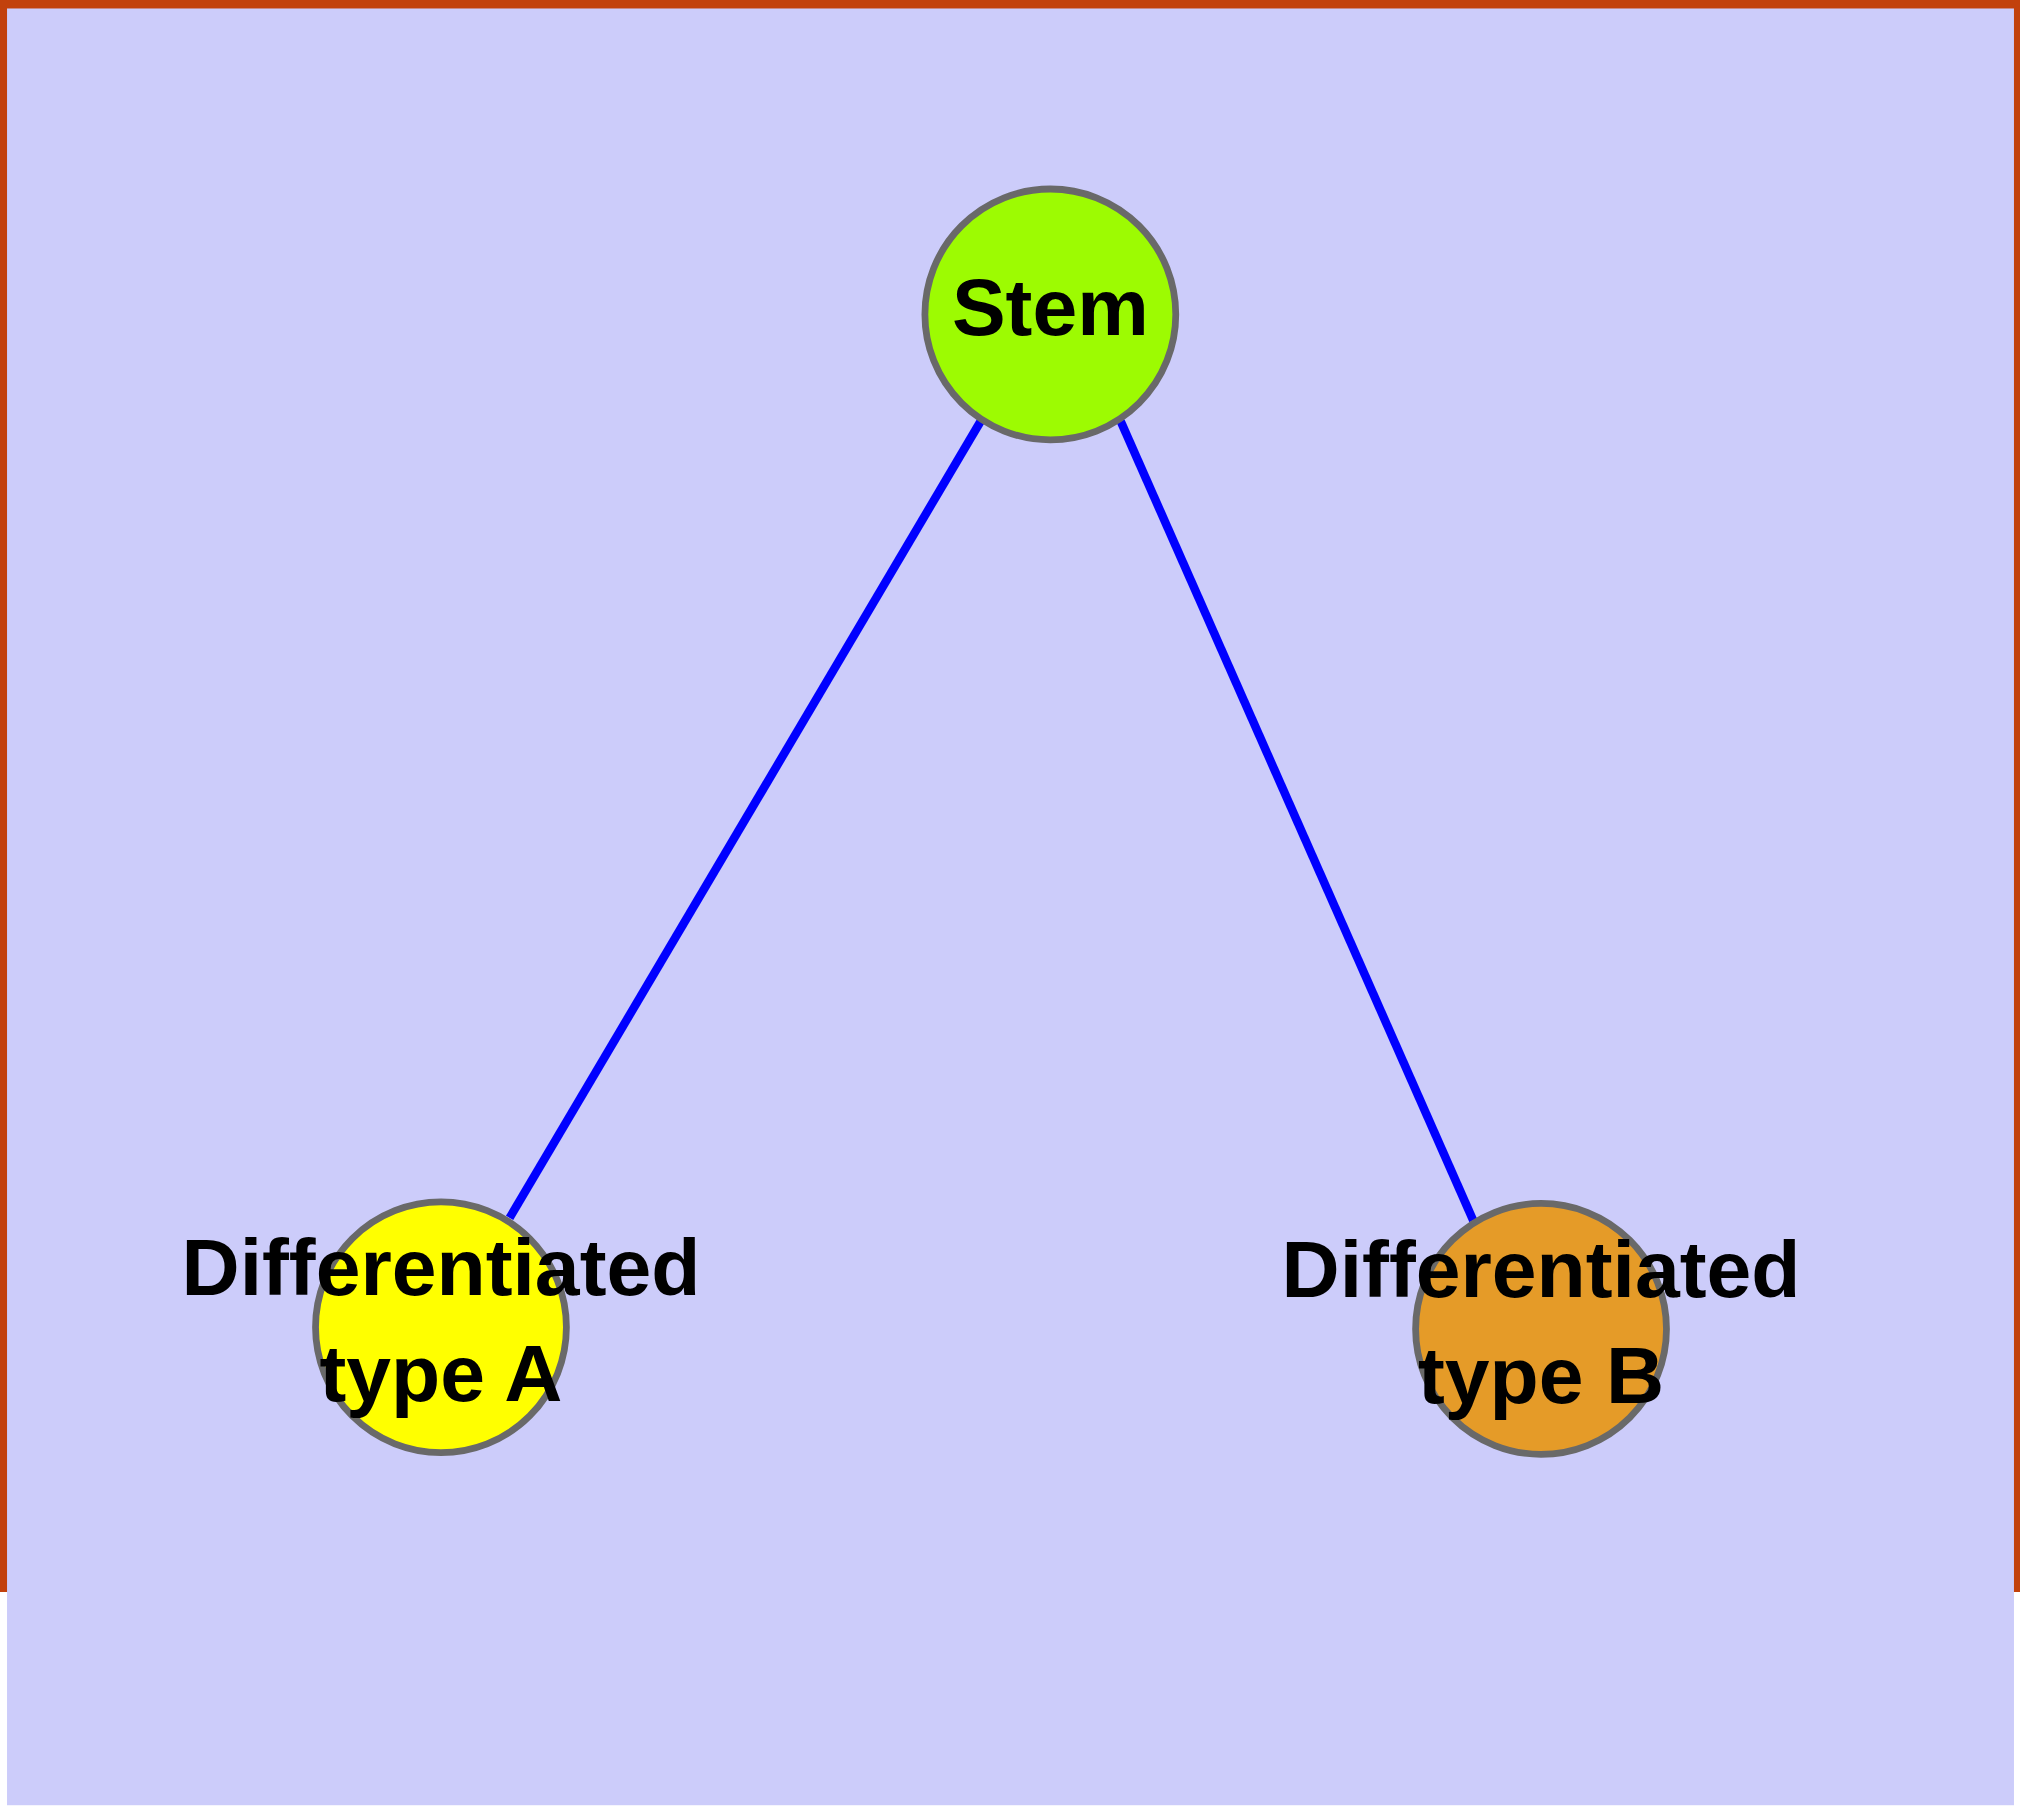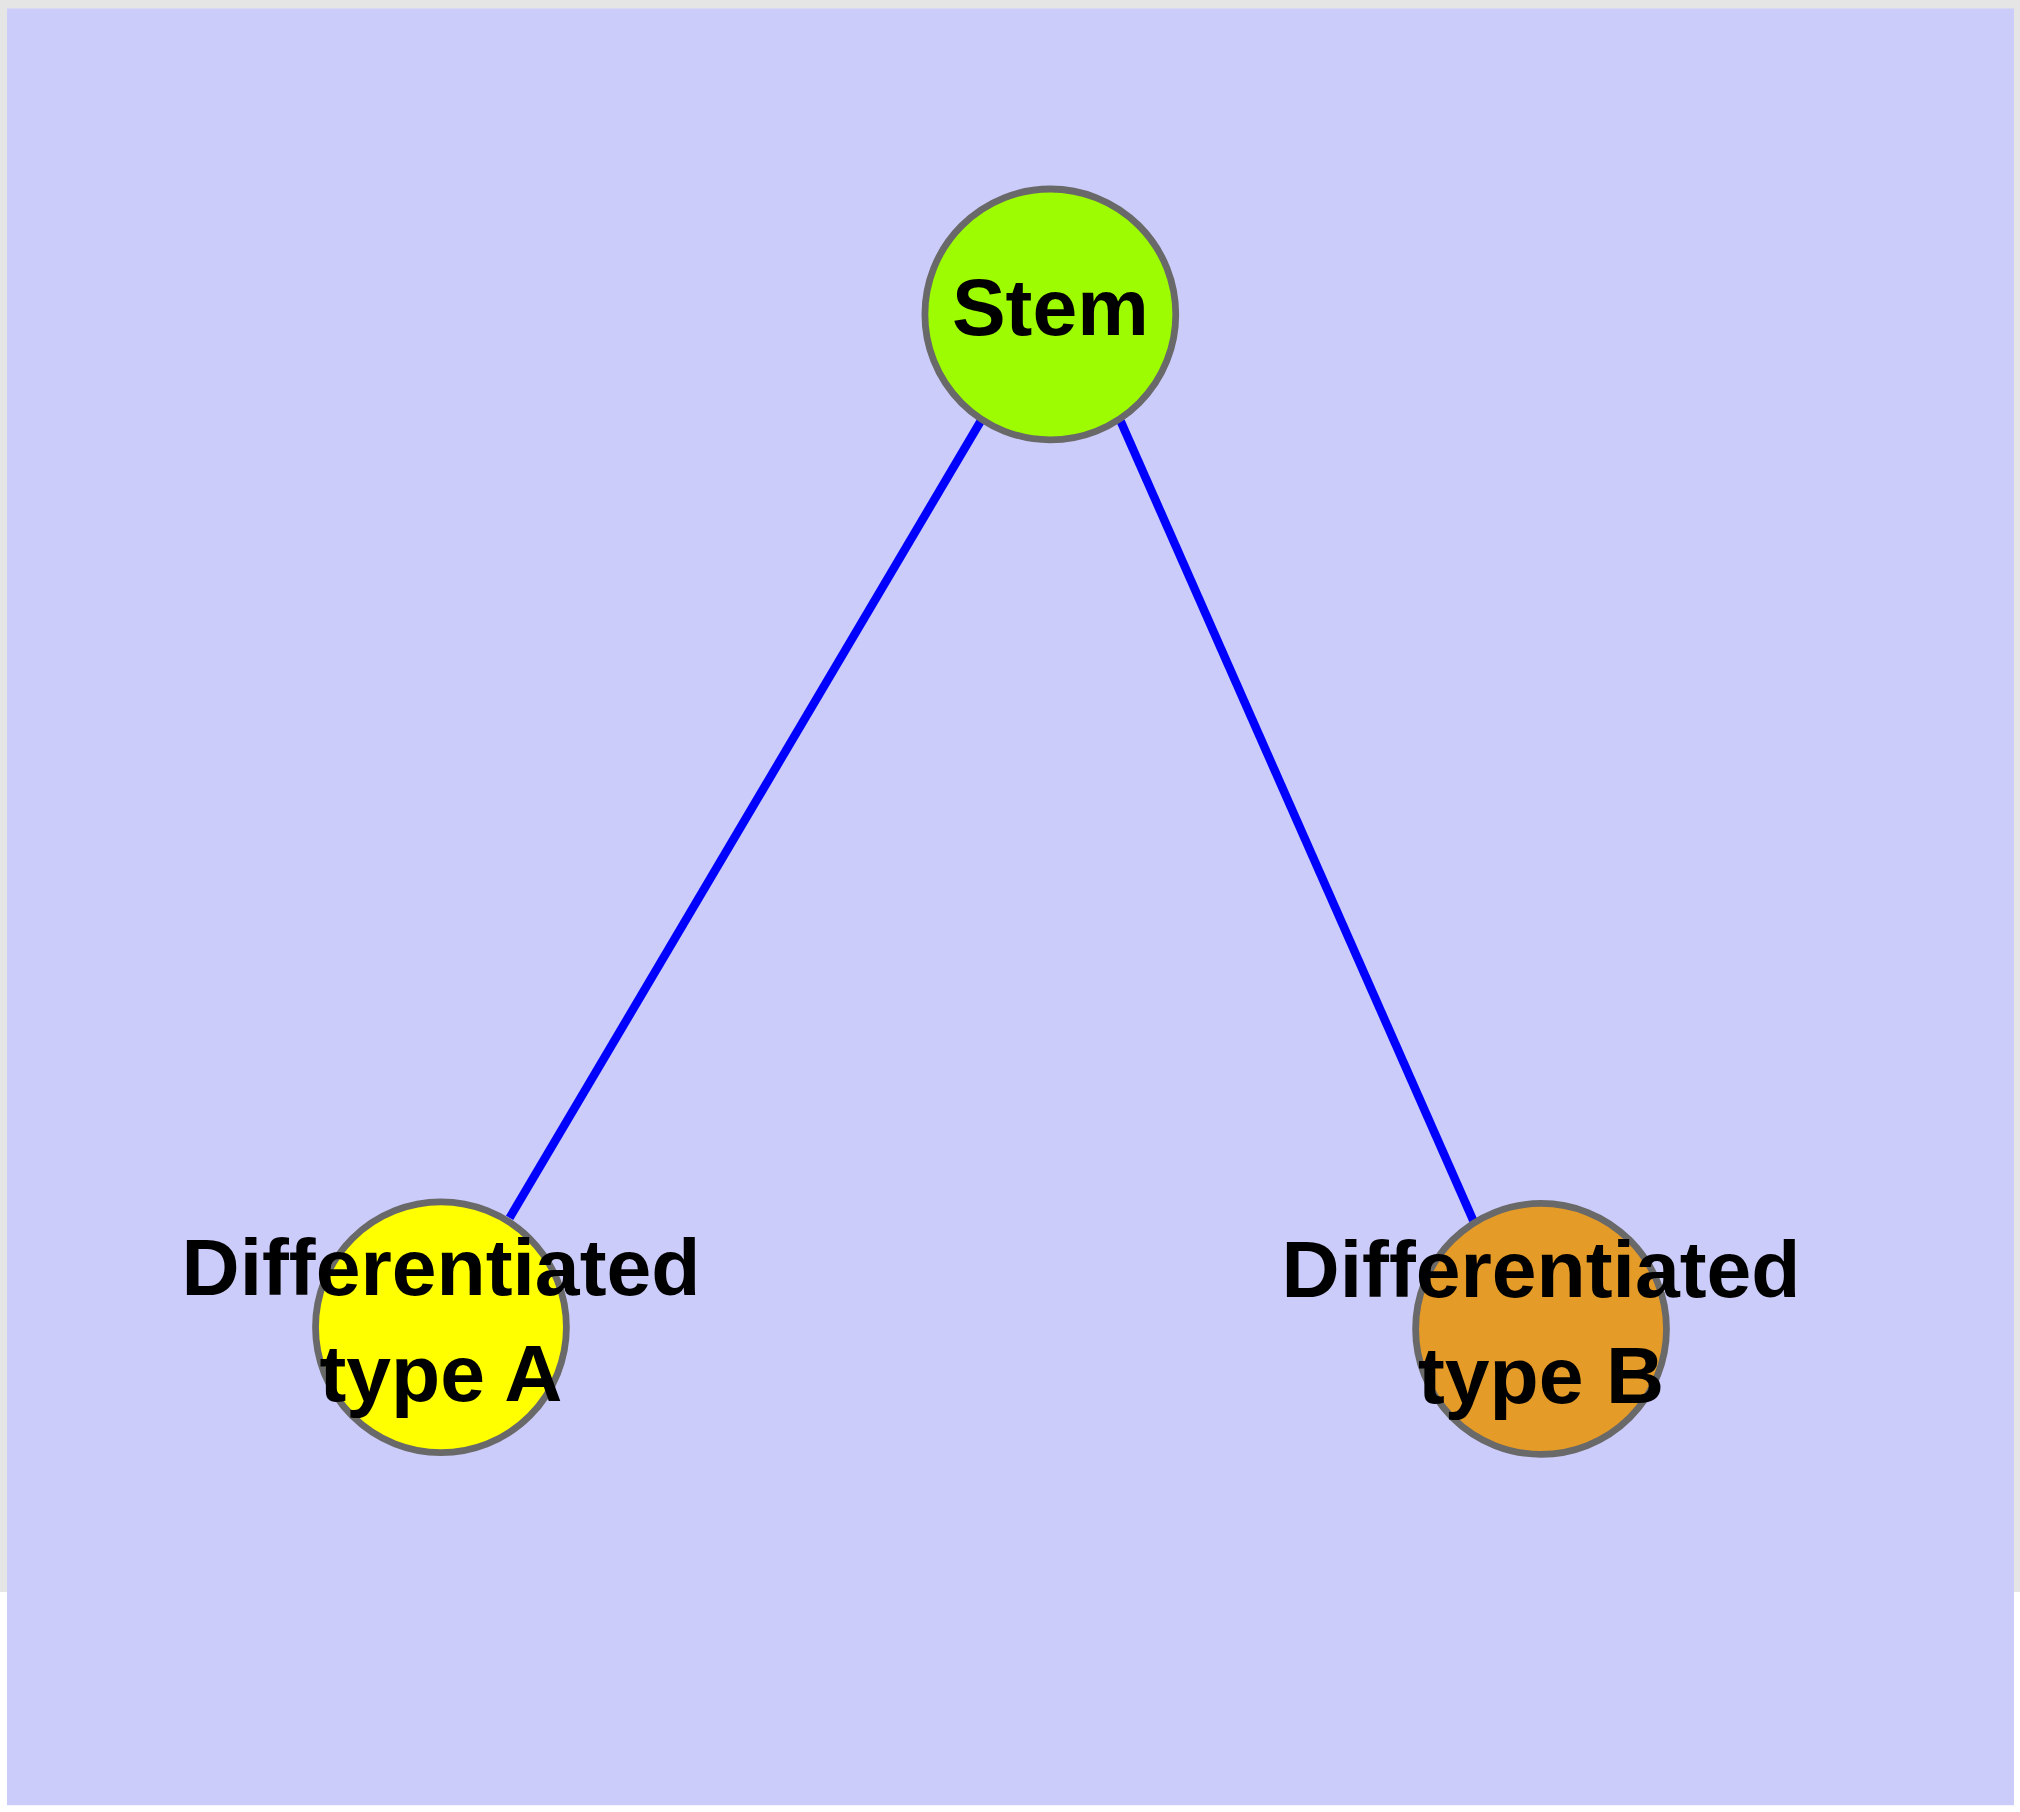--- a/index.html
+++ b/index.html
@@ -10,21 +10,21 @@
   body {
     width: 2021px;
     height: 1812px;
     font-family: "Liberation Sans", sans-serif;
     overflow: hidden;
   }
   #canvas {
     position: relative;
     width: 2021px;
     height: 1592px;
-    background: #e5e5e5;
+    background: #c2410c;
   }
   #graph-svg {
     position: absolute;
     top: 0;
     left: 0;
     width: 2021px;
     height: 1812px;
     display: block;
   }
   .node-label {

